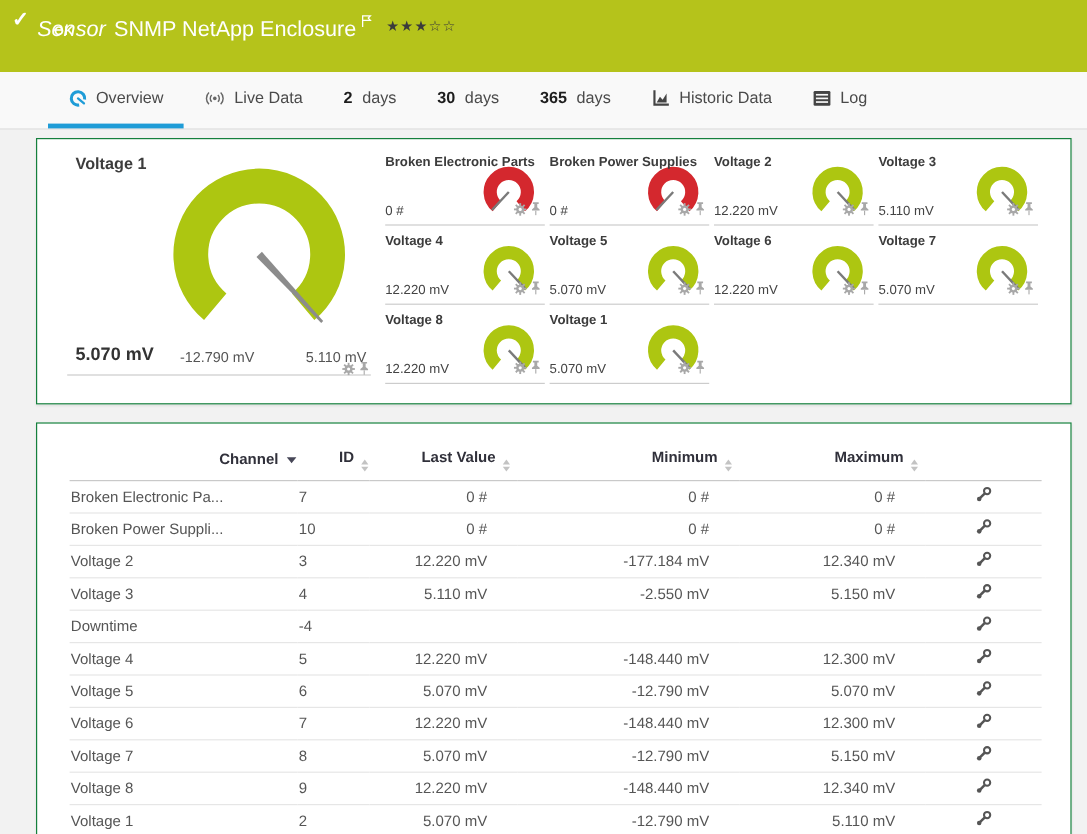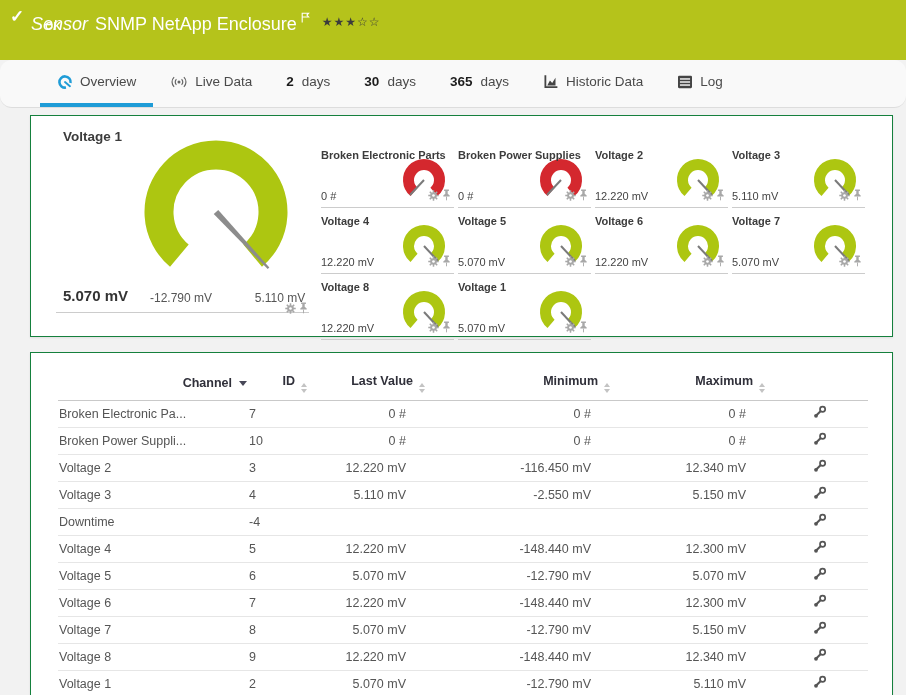--- a/index.html
+++ b/index.html
@@ -14,21 +14,21 @@
   
   .sensor-header { height:60px; background:#b5c31b; position:relative; color:#fff; }
   .check-icon { position:absolute; left:10px; top:6px; font-size:17px; font-weight:bold; }
   .title-line { position:absolute; left:31px; top:7px; font-size:18px; white-space:nowrap; }
   .title-kind { font-style:italic; margin-right:7px; }
   .flag-icon { display:inline-block; margin-left:4px; vertical-align:7px; }
   .stars { color:#3b3b3b; font-size:12px; letter-spacing:1px; margin-left:12px; vertical-align:4px; }
   .status-ok { position:absolute; left:45px; top:20px; font-size:10.5px; font-weight:bold; letter-spacing:.3px; }
 
   
-  .tabbar { height:48px; background:#f9f9f9; border-bottom:1px solid #ddd; display:flex; padding-left:40px;border-radius:12px; }
+  .tabbar { height:48px; background:#f9f9f9; border-bottom:1px solid #ddd; display:flex; padding-left:40px; }
   .tab { display:flex; align-items:center; gap:7px; padding:0 17px; font-size:13.5px; color:#424242;
          border-bottom:4px solid transparent; cursor:pointer; white-space:nowrap; }
   .tab.active { border-bottom-color:#1f9cd7; }
   .tab b { color:#1d1d1d; margin-right:1px; }
   .tab .tab-label { color:#4a4a4a; }
   .tab-icon { display:inline-flex; align-items:center; }
 
   
   .content { padding:7px 13px 0 30px; }
   .panel { background:#fff; border:1px solid #15803d; box-shadow:0 1px 2px rgba(0,0,0,.08); }
@@ -39,21 +39,21 @@
   .main-title { position:absolute; left:32px; top:13px; font-size:13.5px; font-weight:bold; color:#3c3c3c; }
   .main-gauge { position:absolute; left:75px; top:14px; }
   .main-value { position:absolute; left:32px; top:171px; font-size:15px; font-weight:bold; color:#333; }
   .main-min   { position:absolute; left:100px; top:175px; width:100px; text-align:center; font-size:12px; color:#555; }
   .main-max   { position:absolute; left:208px; top:175px; width:82px; text-align:center; font-size:12px; color:#555; }
   .main-hr    { position:absolute; left:25px; right:12px; top:196px; border-top:1px solid #ccc; }
   .main-icons { position:absolute; right:13px; top:184px; display:flex; gap:3px; align-items:flex-end; }
 
   .tiles-grid { flex:1; display:grid; grid-template-columns:repeat(4,133px); grid-auto-rows:66px;
                 column-gap:4px; padding-top:10px; }
-  .tile { position:relative; height:62px; border-bottom:1px solid #ccc;margin-top:20px; }
+  .tile { position:relative; height:62px; border-bottom:1px solid #ccc; }
   .tile-title { font-size:11px; font-weight:bold; color:#3c3c3c; padding-top:3px; white-space:nowrap; position:relative; z-index:2; }
   .tile-gauge { position:absolute; top:12px; right:5px; z-index:1; }
   .tile-value { position:absolute; left:0; bottom:5px; font-size:11px; color:#444; }
   .tile-icons { position:absolute; right:3px; bottom:2px; display:flex; gap:3px; align-items:flex-end; z-index:2; }
 
   
   .table-panel { margin-top:15px; padding:14px 26px 10px 27px; height:400px; }
   table { border-collapse:collapse; table-layout:fixed; width:810px; font-size:12.5px; color:#555; }
   th { font-weight:bold; color:#30303a; text-align:right; height:33px; border-bottom:1px solid #c9c9c9;
        font-size:12.5px; cursor:pointer; }
@@ -470,21 +470,21 @@
             <td class="c-set"><span><svg width="14" height="14" viewBox="0 0 14 14">
                   <circle cx="9.6" cy="4.2" r="2.6" fill="none" stroke="#555" stroke-width="1.7"></circle>
                   <line x1="3.2" y1="10.6" x2="7.5" y2="6.3" stroke="#555" stroke-width="2.1"></line>
                   <circle cx="3" cy="10.8" r="1.9" fill="#555"></circle>
                 </svg></span></td>
           </tr>
           <tr>
             <td>Voltage 2</td>
             <td>3</td>
             <td class="c-num">12.220 mV</td>
-            <td class="c-num">-116.450 mV</td>
+            <td class="c-num">-177.184 mV</td>
             <td class="c-num">12.340 mV</td>
             <td class="c-set"><span><svg width="14" height="14" viewBox="0 0 14 14">
                   <circle cx="9.6" cy="4.2" r="2.6" fill="none" stroke="#555" stroke-width="1.7"></circle>
                   <line x1="3.2" y1="10.6" x2="7.5" y2="6.3" stroke="#555" stroke-width="2.1"></line>
                   <circle cx="3" cy="10.8" r="1.9" fill="#555"></circle>
                 </svg></span></td>
           </tr>
           <tr>
             <td>Voltage 3</td>
             <td>4</td>

